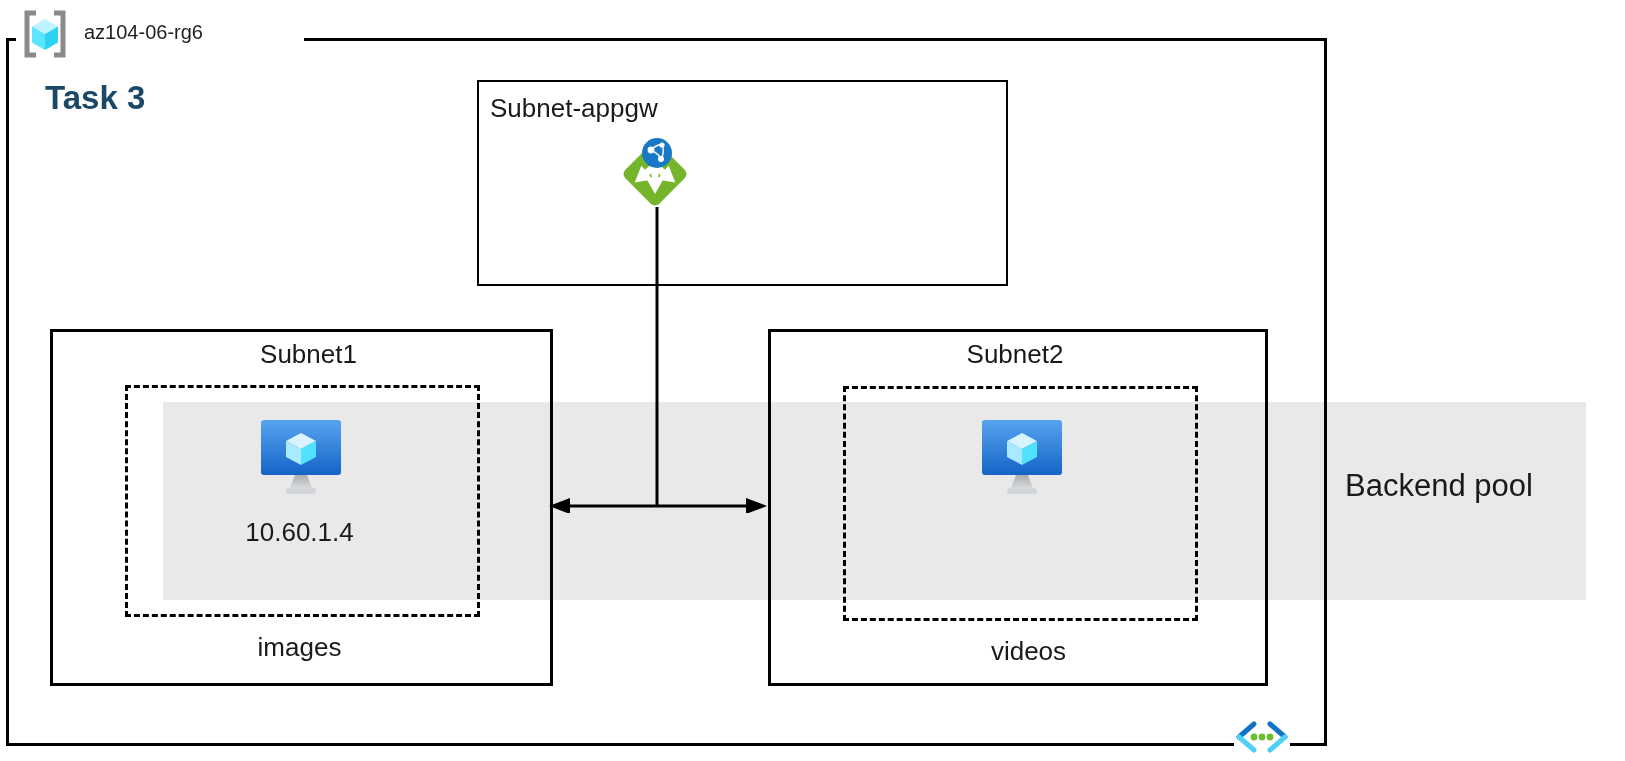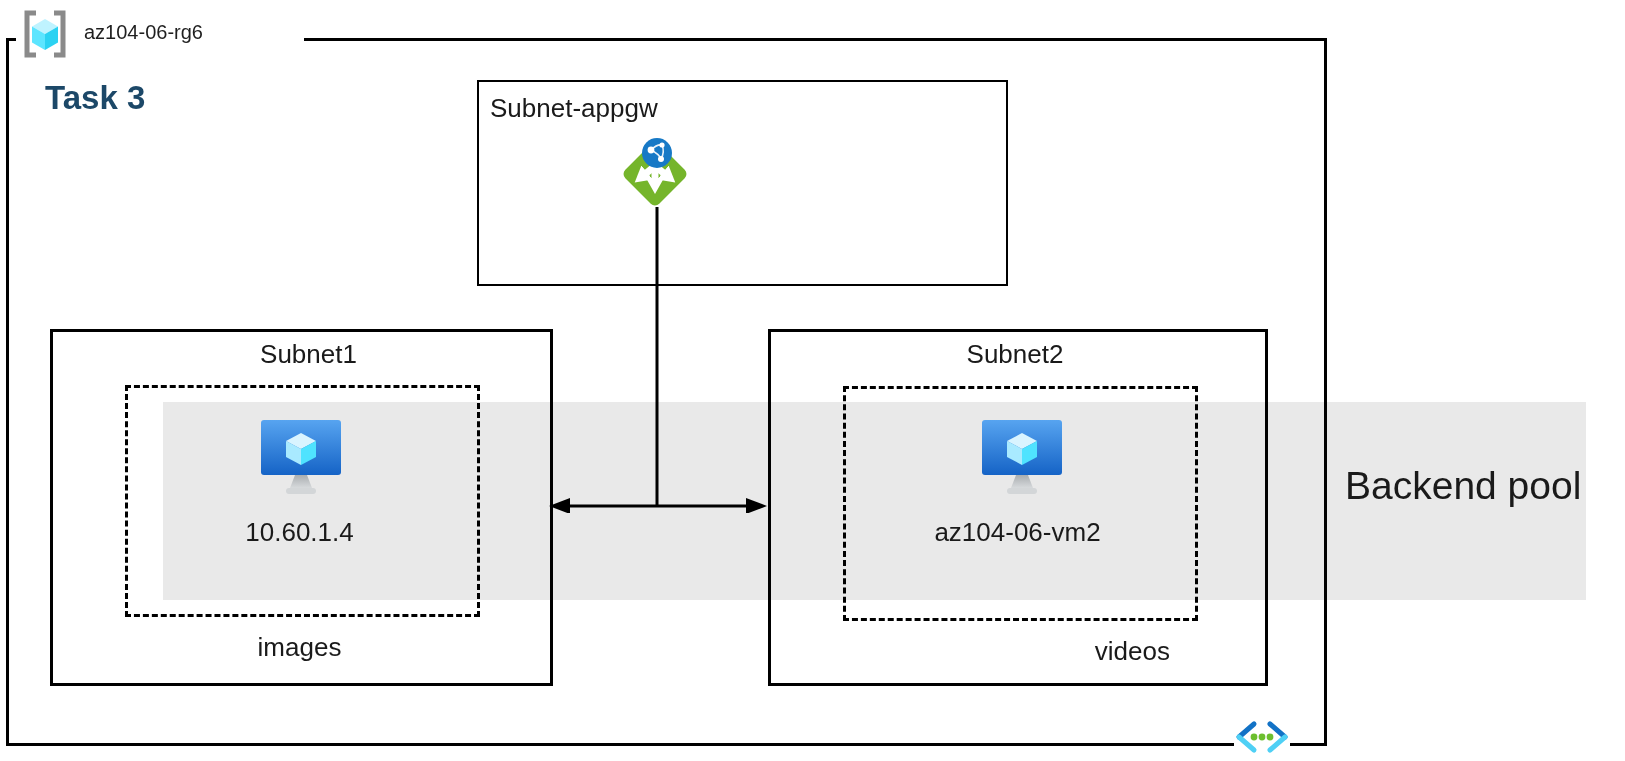--- a/index.html
+++ b/index.html
@@ -18,21 +18,21 @@
   }
   .abs{position:absolute;}
   .box{position:absolute; border:3px solid var(--line-black); background:transparent; z-index:2;}
   .box-thin{border-width:2px;}
   .dashed{position:absolute; border:3px dashed var(--line-black); background:transparent; z-index:2;}
   .band{position:absolute; left:163px; top:402px; width:1423px; height:198px; background:var(--band-gray); z-index:1;}
   .lbl{position:absolute; z-index:4; font-size:26px; line-height:36px; white-space:nowrap;}
   .lbl.center{text-align:center; white-space:normal;}
   .title{font-size:20px; color:#1f1f1f;}
   .task{font-size:33px; font-weight:bold; color:var(--task-text);}
-  .backend{font-size:39px;}
+  .backend{font-size:31px;}
   .mask{position:absolute; background:#ffffff; z-index:5;}
   .icon{position:absolute; z-index:6;}
   svg{display:block;}
 </style>
 </head>
 <body>
 
 <div id="canvas">
 
   <svg width="0" height="0" class="abs" aria-hidden="true">
@@ -129,23 +129,22 @@
     <svg width="84" height="80" viewBox="0 0 84 80">
       <rect x="2" y="2" width="80" height="55" rx="3" fill="url(#vmScreenGrad)"></rect>
       <polygon points="42,15 57,23 42,31 27,23" style="fill:var(--cube-top)"></polygon>
       <polygon points="27,23 42,31 42,47 27,39" style="fill:var(--cube-left)"></polygon>
       <polygon points="57,23 42,31 42,47 57,39" style="fill:var(--cube-right)"></polygon>
       <polygon points="36,57 48,57 53,70 31,70" fill="url(#standGrad)"></polygon>
       <rect x="27" y="70" width="30" height="6" rx="3" style="fill:var(--stand-base)"></rect>
     </svg>
   </div>
   <div class="lbl center" style="left:843px; top:514px; width:349px; line-height:36px;">
-    <div>az104-06-vm2</div>
   </div>
-  <div class="lbl center" style="left:821px; top:633px; width:349px;text-align:right;">videos</div>
+  <div class="lbl center" style="left:854px; top:633px; width:349px;">videos</div>
 
   <div class="icon" style="left:1234px; top:718px;">
     <svg width="56" height="38" viewBox="0 0 56 38">
       <rect x="0" y="0" width="56" height="38" fill="#ffffff"></rect>
       <g stroke-width="5" stroke-linecap="round" fill="none">
         <line x1="20" y1="6" x2="5" y2="19" style="stroke:var(--vnet-dark-blue)"></line>
         <line x1="5" y1="19" x2="20" y2="32" style="stroke:var(--vnet-light-blue)"></line>
         <line x1="36" y1="6" x2="51" y2="19" style="stroke:var(--vnet-dark-blue)"></line>
         <line x1="51" y1="19" x2="36" y2="32" style="stroke:var(--vnet-light-blue)"></line>
       </g>

